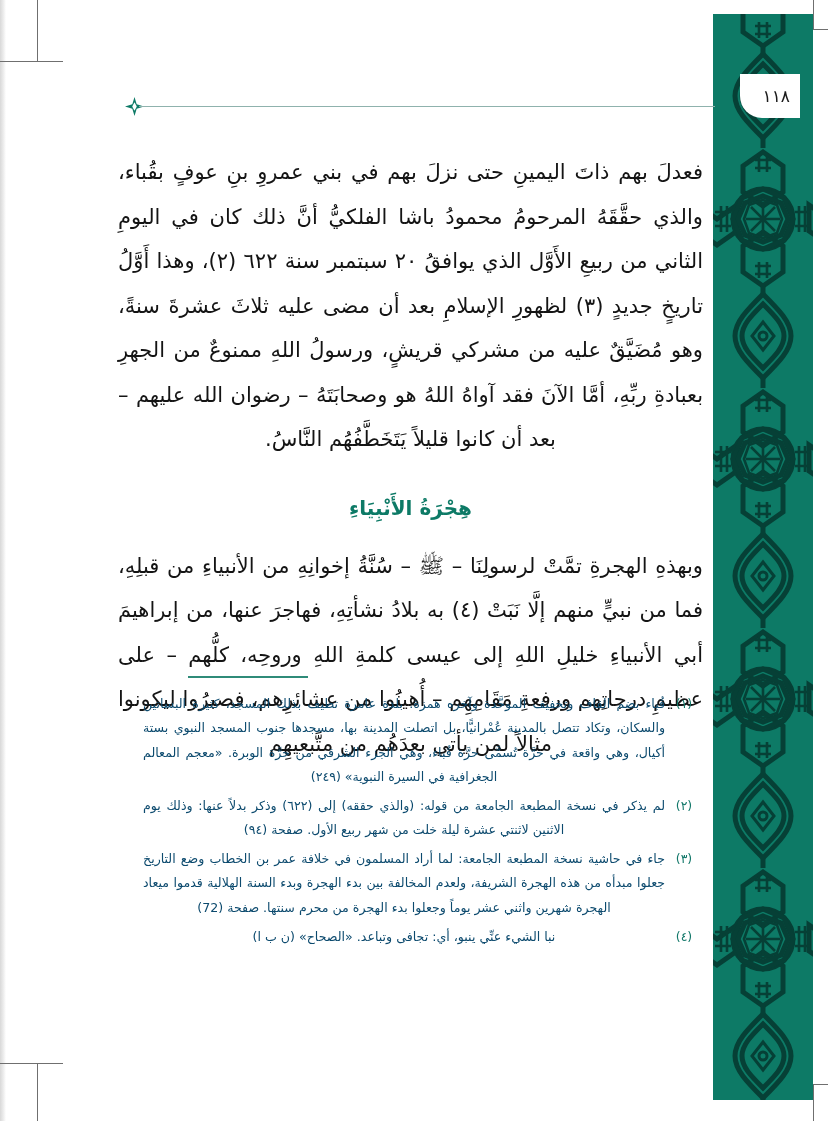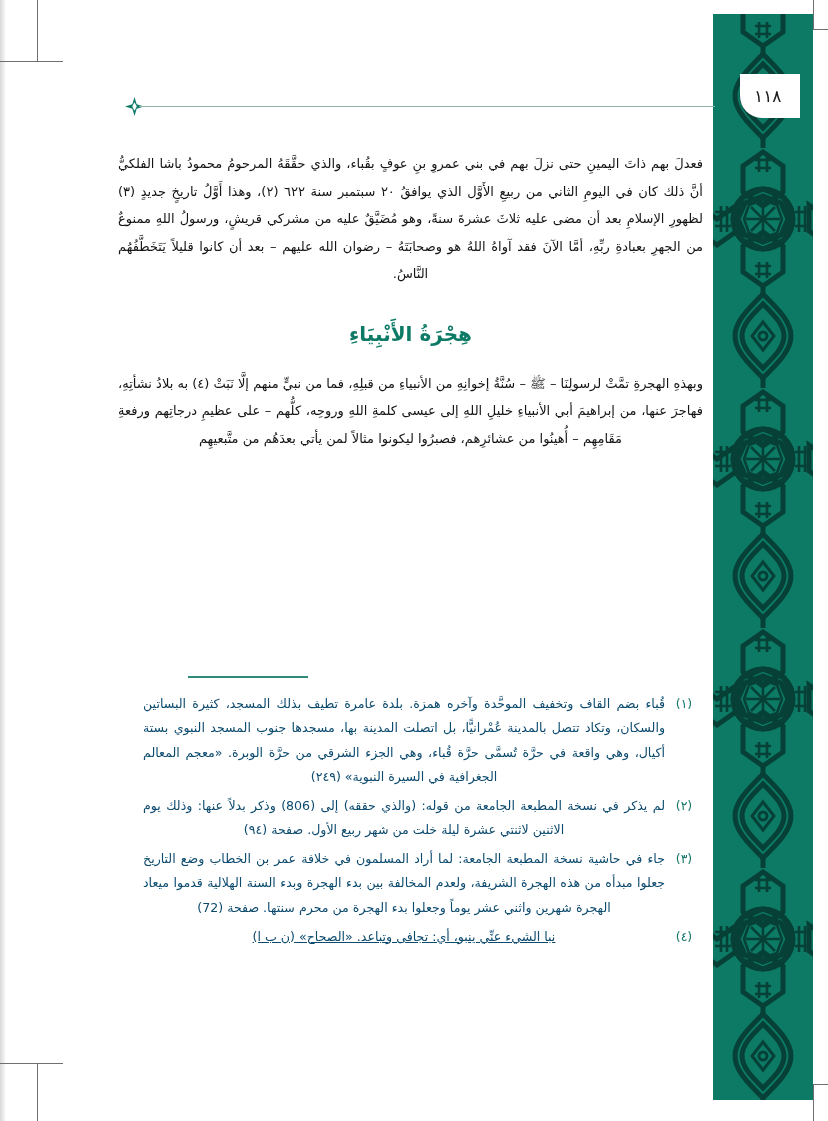--- a/index.html
+++ b/index.html
@@ -74,21 +74,21 @@
   .page-number-tab {
     position: absolute;
     top: 74px;
     right: 28px;
     min-width: 60px;
     height: 44px;
     background: #ffffff;
     border-radius: 0 0 0 22px;
     display: flex;
     align-items: center;
-    justify-content: flex-end;
+    justify-content: flex-start;
     padding: 0 10px 0 14px;
     box-sizing: border-box;
     z-index: 5;
   }
   .page-number-tab span {
     color: #1b1b1b;
     font-size: 17px;
     letter-spacing: 2px;
     font-family: "Liberation Serif", "DejaVu Serif", serif;
   }
@@ -115,21 +115,21 @@
     font-size: 11px;
     vertical-align: super;
   }
   h2.section-title-2 {
     margin: 34px 0 24px 0;
     text-align: center;
   }
 
   p.body-par {
     margin: 0 0 14px 0;
-    font-size: 13px;
+    font-size: 21px;
     line-height: 2.12;
     color: #141414;
     text-align: justify;
     text-align-last: center;
     font-family: "DejaVu Sans", "Liberation Sans", sans-serif;
   }
 
   
   .footnotes {
     position: absolute;
@@ -160,21 +160,21 @@
   }
   .fn-text {
     flex: 1 1 auto;
     font-size: 12.6px;
     line-height: 1.95;
     color: #0c4a6e;
     text-align: justify;
     text-align-last: center;
     font-family: "DejaVu Sans", "Liberation Sans", sans-serif;
   }
-  .fn-item.centered .fn-text { text-align: left; text-align-last: center; text-decoration: underline; }
+  .fn-item.centered .fn-text { text-align: left; text-align-last: center; }
 </style>
 </head>
 <body>
 
 <div class="page">
 
   <div class="scan-edge"></div>
 
   <div class="crop crop-tl-v"></div>
   <div class="crop crop-tl-h"></div>
@@ -263,21 +263,21 @@
   <div class="footnotes">
     <div class="fn-rule"></div>
 
     <div class="fn-item">
       <div class="fn-num">(١)</div>
       <div class="fn-text">قُباء بضم القاف وتخفيف الموحَّدة وآخره همزة. بلدة عامرة تطيف بذلك المسجد، كثيرة البساتين والسكان، وتكاد تتصل بالمدينة عُمْرانيًّا، بل اتصلت المدينة بها، مسجدها جنوب المسجد النبوي بستة أكيال، وهي واقعة في حرَّة تُسمَّى حرَّة قُباء، وهي الجزء الشرقي من حرَّة الوبرة. «معجم المعالم الجغرافية في السيرة النبوية» (٢٤٩)</div>
     </div>
 
     <div class="fn-item">
       <div class="fn-num">(٢)</div>
-      <div class="fn-text">لم يذكر في نسخة المطبعة الجامعة من قوله: (والذي حققه) إلى (806) وذكر بدلاً عنها: وذلك يوم الاثنين لاثنتي عشرة ليلة خلت من شهر ربيع الأول. صفحة (٩٤)</div>
+      <div class="fn-text">لم يذكر في نسخة المطبعة الجامعة من قوله: (والذي حققه) إلى (٦٢٢) وذكر بدلاً عنها: وذلك يوم الاثنين لاثنتي عشرة ليلة خلت من شهر ربيع الأول. صفحة (٩٤)</div>
     </div>
 
     <div class="fn-item">
       <div class="fn-num">(٣)</div>
       <div class="fn-text">جاء في حاشية نسخة المطبعة الجامعة: لما أراد المسلمون في خلافة عمر بن الخطاب وضع التاريخ جعلوا مبدأه من هذه الهجرة الشريفة، ولعدم المخالفة بين بدء الهجرة وبدء السنة الهلالية قدموا ميعاد الهجرة شهرين واثني عشر يوماً وجعلوا بدء الهجرة من محرم سنتها. صفحة (72)</div>
     </div>
 
     <div class="fn-item centered">
       <div class="fn-num">(٤)</div>
       <div class="fn-text">نبا الشيء عنِّي ينبو، أي: تجافى وتباعد. «الصحاح» (ن ب ا)</div>

